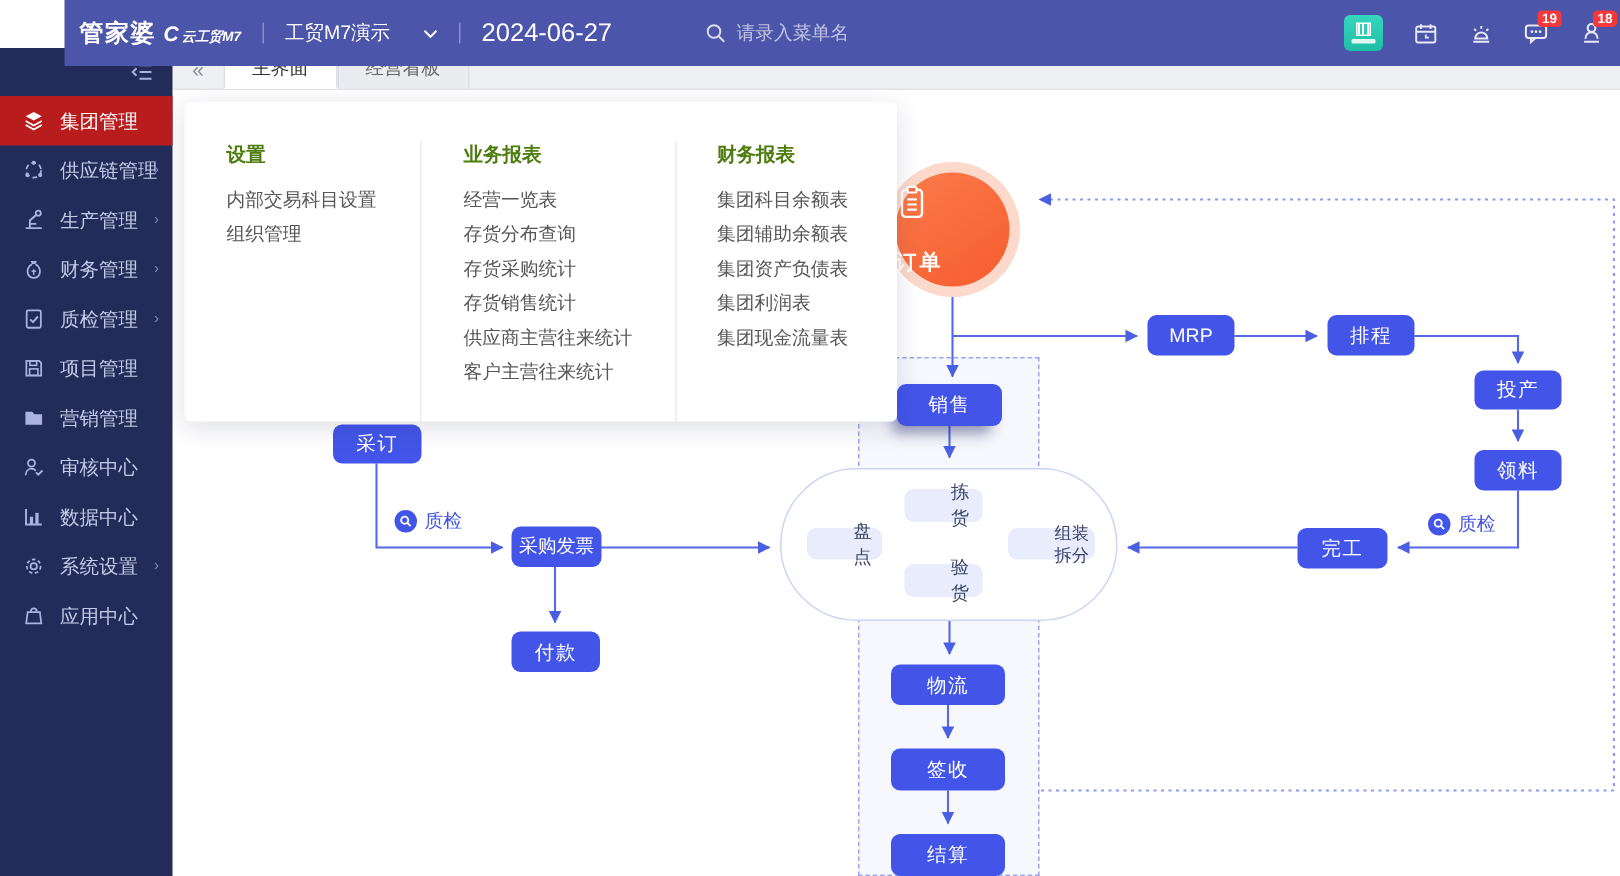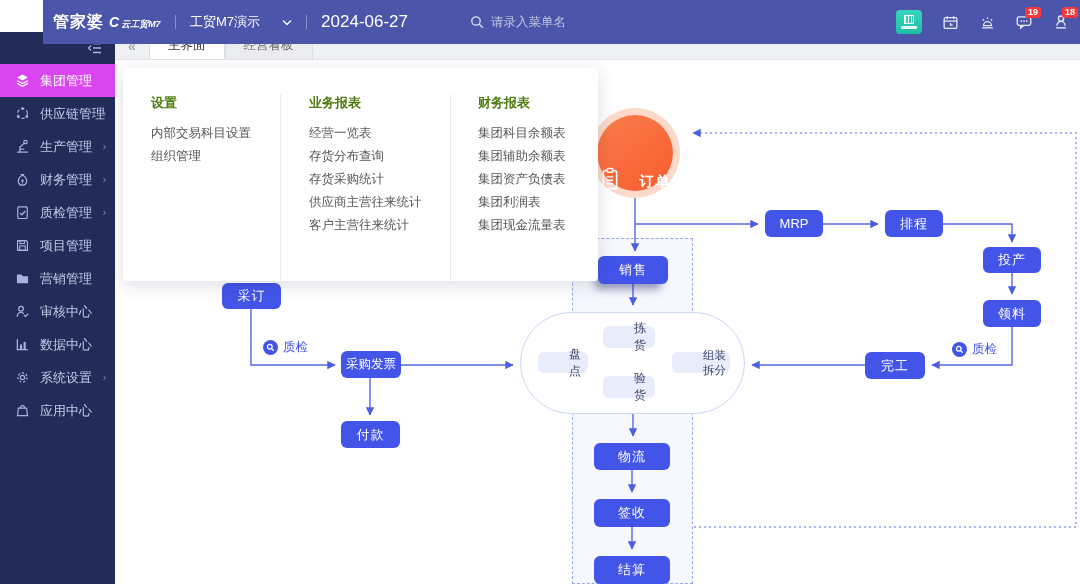--- a/index.html
+++ b/index.html
@@ -28,21 +28,21 @@
     display:flex; flex-direction:column; align-items:center; justify-content:center; gap:2px; cursor:pointer; }
   .qr-px { width:10px; height:9px; border:1.5px solid #fff; background:
     repeating-linear-gradient(90deg,#fff 0 1.5px,transparent 1.5px 3px); }
   .qr-bar { width:16px; height:3px; background:rgba(255,255,255,.85); border-radius:1px; }
 
   
   .sidebar { position:absolute; left:0; top:32px; width:115px; height:552px; background:#232c58; z-index:55; }
   .collapse-row { height:32px; display:flex; align-items:center; justify-content:flex-end; padding-right:12px; }
   .side-item { height:33px; display:flex; align-items:center; padding-left:15px; gap:10px;
     color:#c3c9e8; font-size:13px; cursor:pointer; position:relative; }
-  .side-item.active { background:#d946ef; color:#fff;text-align:right; }
+  .side-item.active { background:#b91c1c; color:#fff;text-align:right; }
   .si-icon { width:15px; height:15px; display:flex; align-items:center; justify-content:center; color:#aab2dd; }
   .side-item.active .si-icon { color:#fff; }
   .si-chev { position:absolute; right:9px; color:#7f88b8; font-size:10px; }
 
   
   .tabbar { position:absolute; left:115px; top:32px; width:965px; height:28px; background:#eef0f3;
     border-bottom:1px solid #e0e2e6; display:flex; align-items:stretch; z-index:50; }
   .tb-back { width:34px; display:flex; align-items:center; justify-content:center; color:#8a8f99;
     font-size:14px; cursor:pointer; }
   .tab { padding:0 18px; display:flex; align-items:center; font-size:12.5px; color:#666;
@@ -57,21 +57,21 @@
   .flow-box { position:absolute; background:#4355e8; color:#fff; border-radius:6px; font-size:13px;
     display:flex; align-items:center; justify-content:center; letter-spacing:1px; z-index:4; cursor:pointer; }
   .flow-box.shadowed { box-shadow:-5px 7px 9px -2px rgba(35,45,110,.5); }
   .stadium { position:absolute; left:405px; top:252px; width:225px; height:102px; background:#fff;
     border:1px solid #ccd6f4; border-radius:51px; z-index:3; }
   .light-pill { position:absolute; background:#e8ecfb; color:#3a4469; border-radius:6px; font-size:12px;
     display:flex; align-items:center; justify-content:center; z-index:4; cursor:pointer;padding-left:31px; }
   .order-ring { position:absolute; left:475px; top:48px; width:90px; height:90px; border-radius:50%;
     background:#fcd9ca; z-index:4; display:flex; align-items:center; justify-content:center; cursor:pointer; }
   .order-core { width:76px; height:76px; border-radius:50%; background:linear-gradient(145deg,#fb7c4b,#f75c2e);
-    display:flex; flex-direction:row; align-items:flex-end; justify-content:center; gap:19px; }
+    display:flex; flex-direction:column; align-items:flex-start; justify-content:center; gap:19px; }
   .order-label { color:#fff; font-size:14px; font-weight:bold; letter-spacing:2px; }
   .qc-chip { position:absolute; display:flex; align-items:center; gap:5px; z-index:5;
     color:#4355e8; font-size:12.5px; }
   .qc-badge { width:15px; height:15px; border-radius:50%; background:#4355e8; display:flex;
     align-items:center; justify-content:center; }
 
   
   .menu-panel { position:absolute; left:8px; top:8px; width:475px; height:213px; background:#fff;
     border-radius:4px; box-shadow:0 4px 18px rgba(20,30,80,.14); z-index:40; display:flex; padding-top:26px; }
   .mp-col { padding-left:28px; }
@@ -360,20 +360,21 @@
     <div class="mp-col mp-col-1">
       <div class="mp-header">设置</div>
       <div class="mp-item">内部交易科目设置</div>
       <div class="mp-item">组织管理</div>
     </div>
     <div class="mp-col mp-col-2">
       <div class="mp-header">业务报表</div>
       <div class="mp-item">经营一览表</div>
       <div class="mp-item">存货分布查询</div>
       <div class="mp-item">存货采购统计</div>
+      <div class="mp-item">存货销售统计</div>
       <div class="mp-item">供应商主营往来统计</div>
       <div class="mp-item">客户主营往来统计</div>
     </div>
     <div class="mp-col mp-col-3">
       <div class="mp-header">财务报表</div>
       <div class="mp-item">集团科目余额表</div>
       <div class="mp-item">集团辅助余额表</div>
       <div class="mp-item">集团资产负债表</div>
       <div class="mp-item">集团利润表</div>
       <div class="mp-item">集团现金流量表</div>

